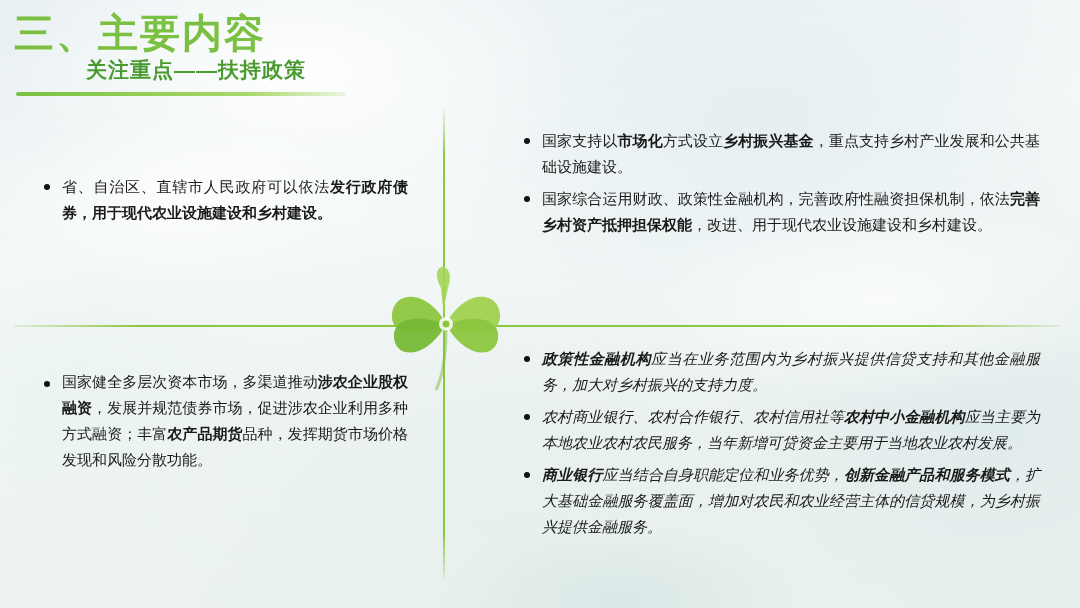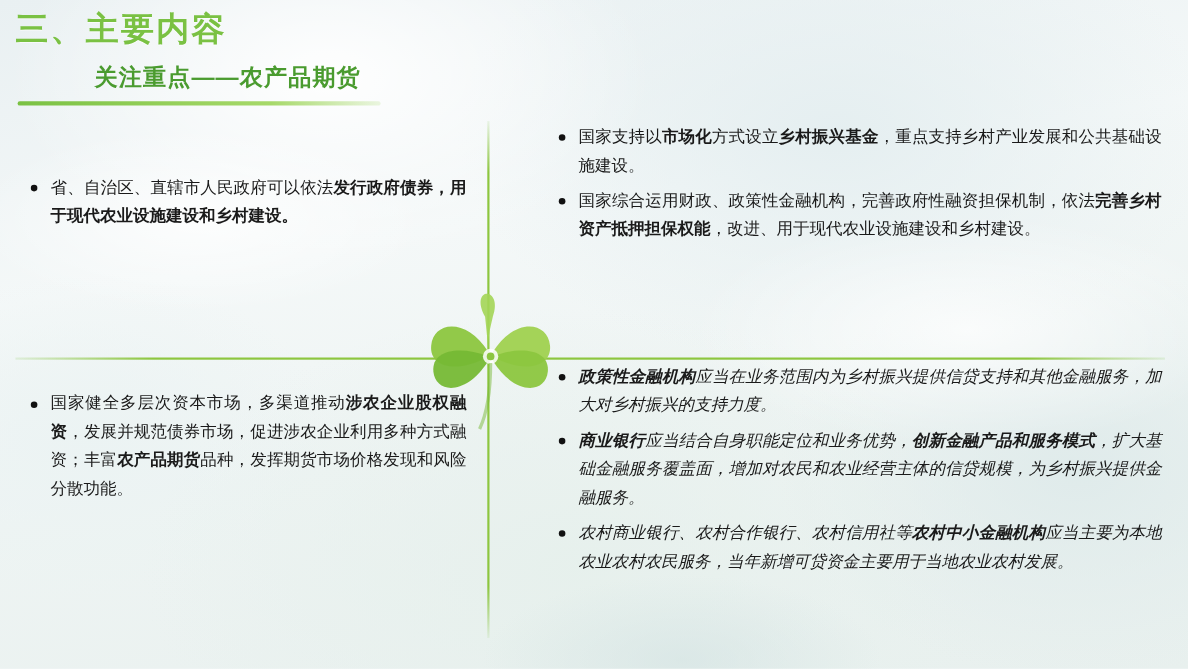--- a/index.html
+++ b/index.html
@@ -31,21 +31,21 @@
     background:
       radial-gradient(ellipse 300px 120px at 180px 200px, rgba(255,255,255,0.8), rgba(255,255,255,0) 70%),
       radial-gradient(ellipse 360px 150px at 880px 300px, rgba(255,255,255,0.75), rgba(255,255,255,0) 70%),
       radial-gradient(ellipse 260px 110px at 620px 600px, rgba(210,226,226,0.6), rgba(255,255,255,0) 70%);
   }
 
   
   #header { position: absolute; left: 0; top: 0; width: 100%; height: 104px; }
   .title-main {
     position: absolute; left: 14px; top: 6px;
-    font-size: 30px; font-weight: bold;
+    font-size: 40px; font-weight: bold;
     color: #7ac143;
     letter-spacing: 2px;
     text-shadow: 0 1px 0 rgba(255,255,255,0.6);
   }
   .title-sub {
     position: absolute; left: 86px; top: 56px;
     font-size: 21px; font-weight: bold;
     color: #4a9b2f;
     letter-spacing: 1px;
   }
@@ -69,21 +69,21 @@
   }
 
   
   #clover {
     position: absolute; left: 386px; top: 258px;
     width: 120px; height: 135px;
   }
 
   
   .block { position: absolute; }
-  .bullet-list { margin: 0; padding: 0; list-style: none; }
+  .bullet-list { margin: 16px; padding: 0; list-style: none; }
   .bullet-item {
     position: relative;
     padding-left: 22px;
     margin-bottom: 6px;
     font-size: 15px;
     line-height: 26px;
     color: #1a1a1a;
     text-align: justify;
   }
   .bullet-item:before {
@@ -101,21 +101,21 @@
   #block-tr { left: 504px; top: 112px; width: 552px; }
   #block-br { left: 504px; top: 330px; width: 552px; font-style: italic; }
 </style>
 </head>
 <body>
 
 <div id="bg"></div>
 
 <div id="header">
   <div class="title-main">三、主要内容</div>
-  <div class="title-sub">关注重点——农产品期货</div>
+  <div class="title-sub">关注重点——扶持政策</div>
   <div class="title-underline"></div>
 </div>
 
 <div class="hline"></div>
 <div class="vline"></div>
 
 <svg id="clover" viewBox="0 0 120 135">
   <g>
     <path d="M58 62 C 38 30, 8 34, 6 56 C 4 76, 30 82, 58 66 Z" fill="#8cc63f" opacity="0.95"></path>
     <path d="M62 62 C 82 30, 112 34, 114 56 C 116 76, 90 82, 62 66 Z" fill="#9fd14f" opacity="0.95"></path>
@@ -143,16 +143,16 @@
 <div class="block" id="block-tr">
   <ul class="bullet-list">
       <li class="bullet-item"><span>国家支持以</span><span class="b">市场化</span><span>方式设立</span><span class="b">乡村振兴基金</span><span>，重点支持乡村产业发展和公共基础设施建设。</span></li>
       <li class="bullet-item"><span>国家综合运用财政、政策性金融机构，完善政府性融资担保机制，依法</span><span class="b">完善乡村资产抵押担保权能</span><span>，改进、用于现代农业设施建设和乡村建设。</span></li>
     </ul>
 </div>
 
 <div class="block" id="block-br">
   <ul class="bullet-list">
       <li class="bullet-item"><span class="b">政策性金融机构</span><span>应当在业务范围内为乡村振兴提供信贷支持和其他金融服务，加大对乡村振兴的支持力度。</span></li>
+      <li class="bullet-item"><span>农村商业银行、农村合作银行、农村信用社等</span><span class="b">农村中小金融机构</span><span>应当主要为本地农业农村农民服务，当年新增可贷资金主要用于当地农业农村发展。</span></li>
       <li class="bullet-item"><span class="b">商业银行</span><span>应当结合自身职能定位和业务优势，</span><span class="b">创新金融产品和服务模式</span><span>，扩大基础金融服务覆盖面，增加对农民和农业经营主体的信贷规模，为乡村振兴提供金融服务。</span></li>
-      <li class="bullet-item"><span>农村商业银行、农村合作银行、农村信用社等</span><span class="b">农村中小金融机构</span><span>应当主要为本地农业农村农民服务，当年新增可贷资金主要用于当地农业农村发展。</span></li>
     </ul>
 </div>
 
 </body></html>

